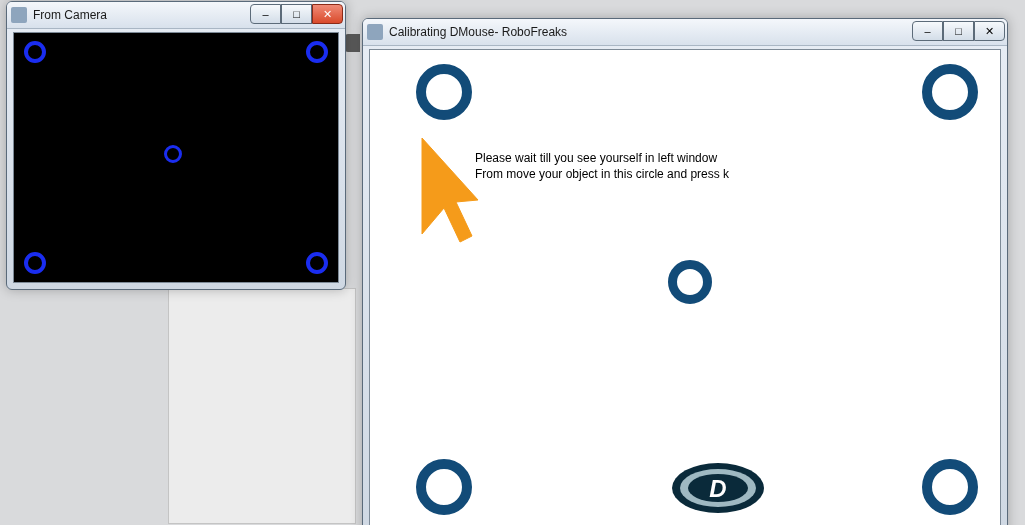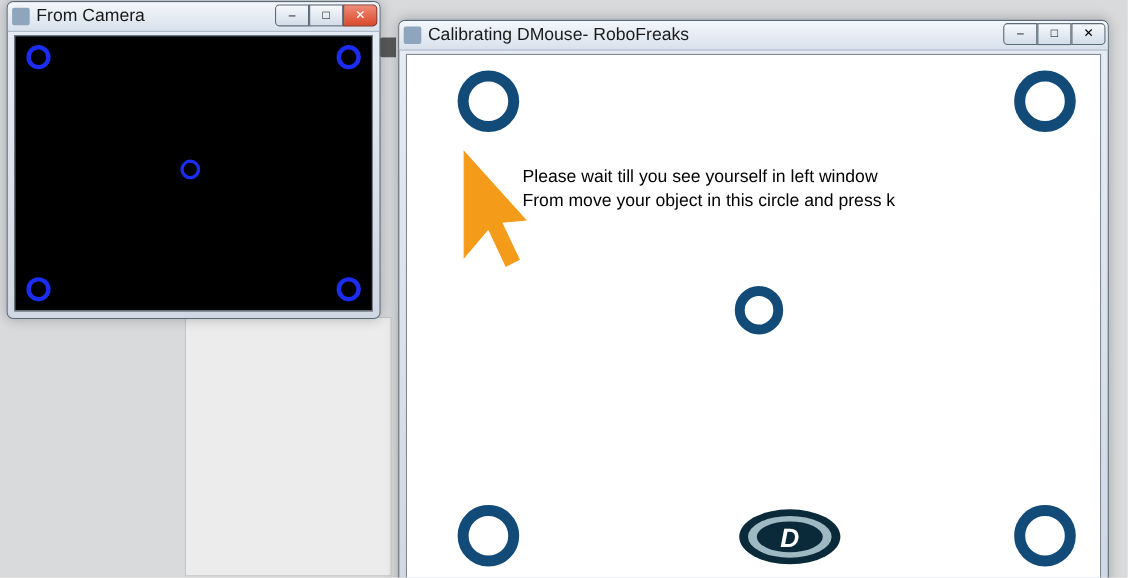--- a/index.html
+++ b/index.html
@@ -8,21 +8,21 @@
 
   
   .win{position:absolute;border:1px solid #5a6a7a;border-radius:6px;overflow:hidden;
     box-shadow:0 0 12px rgba(0,0,0,.25);
     background:linear-gradient(#e7edf5,#cfd8e3);}
   .titlebar{height:26px;display:flex;align-items:center;padding:0 4px;
     background:linear-gradient(#f4f7fb,#d8e1ec);border-bottom:1px solid #a9b6c4;
     position:relative;}
   .sysicon{width:16px;height:16px;margin-right:6px;display:inline-block;
     background:#8ea5bd;border-radius:2px;}
-  .title-text{font-size:16px;color:#1a1a1a;white-space:nowrap;overflow:hidden;}
+  .title-text{font-size:12px;color:#1a1a1a;white-space:nowrap;overflow:hidden;}
   .winbtns{position:absolute;right:2px;top:2px;display:flex;gap:0;}
   .winbtn{width:29px;height:18px;border:1px solid #5c6b79;
     background:linear-gradient(#f6f9fc,#d3dde8);display:flex;align-items:center;
     justify-content:center;font-size:11px;line-height:1;cursor:default;}
   .winbtn:first-child{border-top-left-radius:4px;border-bottom-left-radius:4px;}
   .winbtn:last-child{border-top-right-radius:4px;border-bottom-right-radius:4px;}
   .winbtn.close{background:linear-gradient(#f08b77,#d94a2b);border-color:#8b2a17;color:#fff;}
 
   .client{position:absolute;left:6px;right:6px;top:30px;bottom:6px;background:#fff;
     border:1px solid #7d8a97;}
@@ -32,21 +32,21 @@
   .ring-sm{position:absolute;width:22px;height:22px;border:4px solid #1a2df0;
     border-radius:50%;box-sizing:border-box;}
 
   
   .calib-client{background:#fff;}
   .ring-lg{position:absolute;width:56px;height:56px;border:10px solid #124b78;
     border-radius:50%;box-sizing:border-box;}
   .ring-ctr{width:44px;height:44px;border-width:9px;}
 
   .instr{position:absolute;left:105px;top:100px;right:20px;
-    font-family:"Segoe UI",Arial,sans-serif;color:#000;font-size:16px;
+    font-family:"Segoe UI",Arial,sans-serif;color:#000;font-size:12px;
     line-height:1.35;}
 
   .cursor-arrow{position:absolute;}
 
   .logo-ellipse{position:absolute;left:300px;bottom:20px;width:96px;height:54px;
     display:flex;align-items:center;justify-content:center;}
 
   
   .sidepanel{position:absolute;left:168px;top:288px;width:186px;height:234px;
     background:#ececec;border:1px solid #c4c4c4;}

